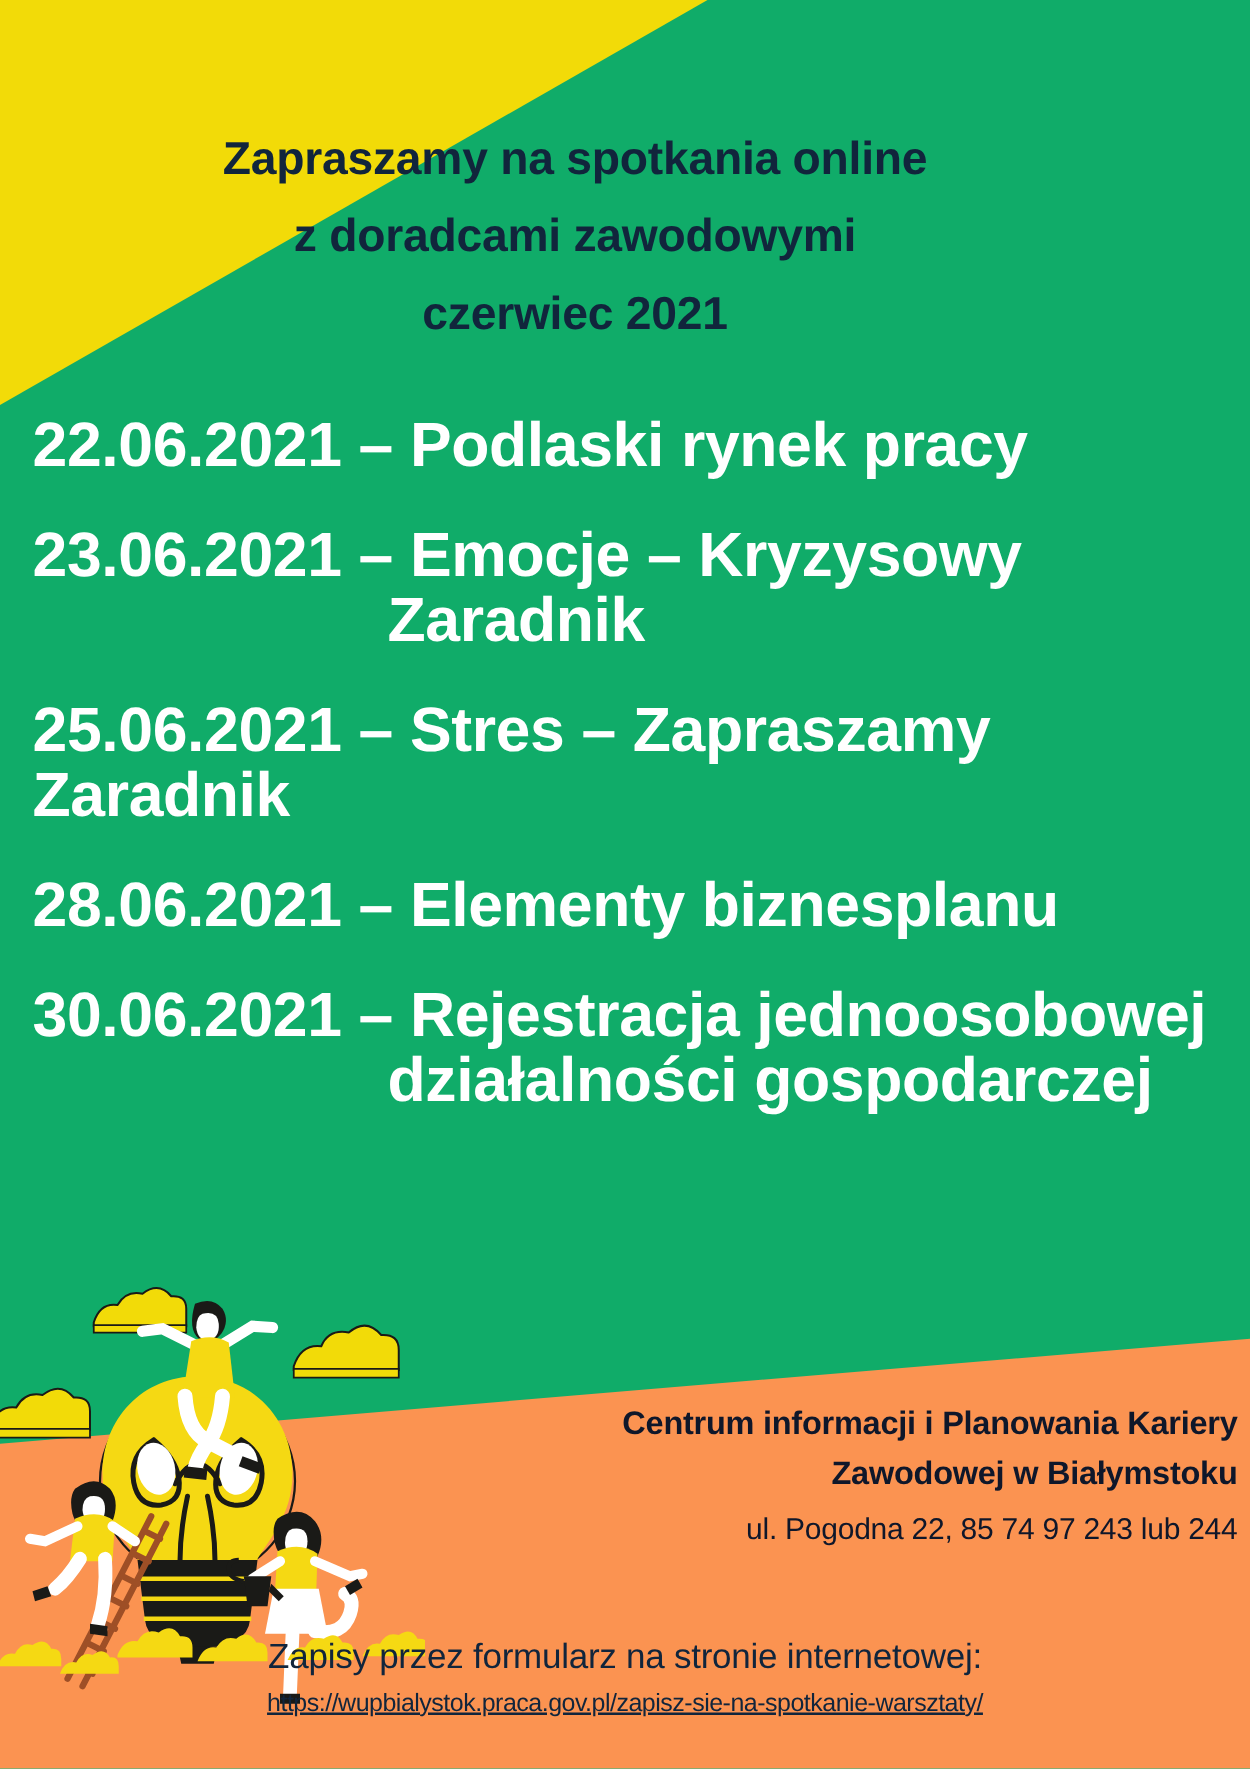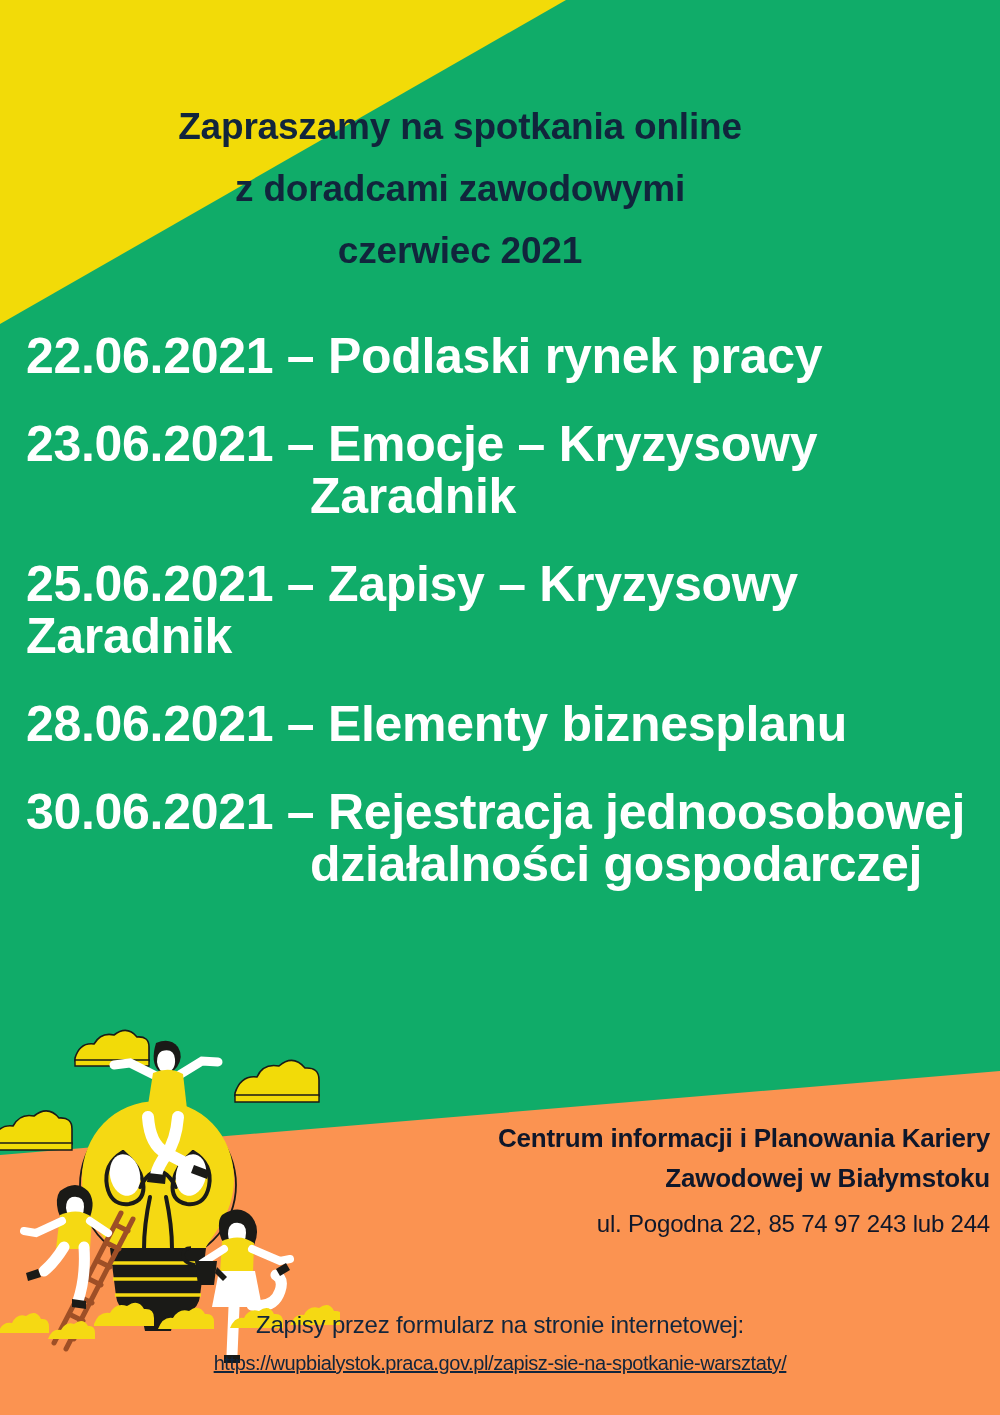--- a/index.html
+++ b/index.html
@@ -82,21 +82,21 @@
   }
   #signup {
     position:absolute;
     left:0; top:1308px;
     width:1000px;
     text-align:center;
     color:#11253C;
     z-index:6;
   }
   .s-line {
-    font-size:24px;
+    font-size:28px;
     line-height:34px;
     letter-spacing:-0.2px;
   }
   .s-url {
     font-size:20px;
     line-height:34px;
     text-decoration:underline;
     letter-spacing:-0.4px;
     display:inline-block;
     margin-top:4px;
@@ -134,21 +134,21 @@
 
     <div class="sched-row">
       <span class="sdate">22.06.2021 – </span><span class="stitle">Podlaski rynek pracy</span>
     </div>
 
     <div class="sched-row wrap">
       <span class="sdate">23.06.2021 – </span><span class="stitle">Emocje – Kryzysowy Zaradnik</span>
     </div>
 
     <div class="sched-row">
-      <span class="sdate">25.06.2021 – </span><span class="stitle">Zapisy – Kryzysowy Zaradnik</span>
+      <span class="sdate">25.06.2021 – </span><span class="stitle">Stres – Zapraszamy Zaradnik</span>
     </div>
 
     <div class="sched-row">
       <span class="sdate">28.06.2021 – </span><span class="stitle">Elementy biznesplanu</span>
     </div>
 
     <div class="sched-row wrap">
       <span class="sdate">30.06.2021 – </span><span class="stitle">Rejestracja jednoosobowej działalności gospodarczej</span>
     </div>
 

